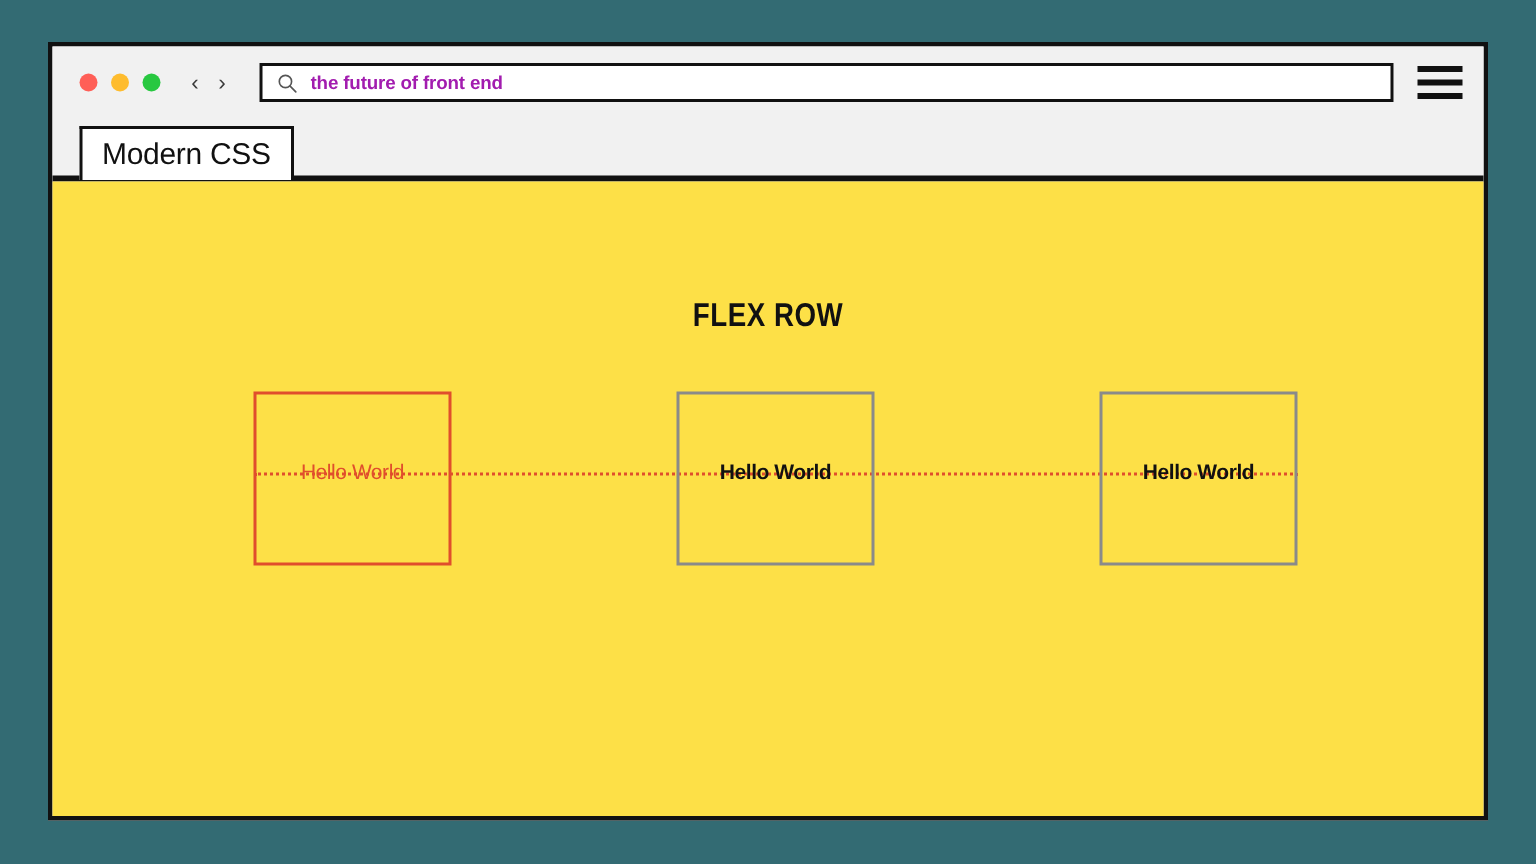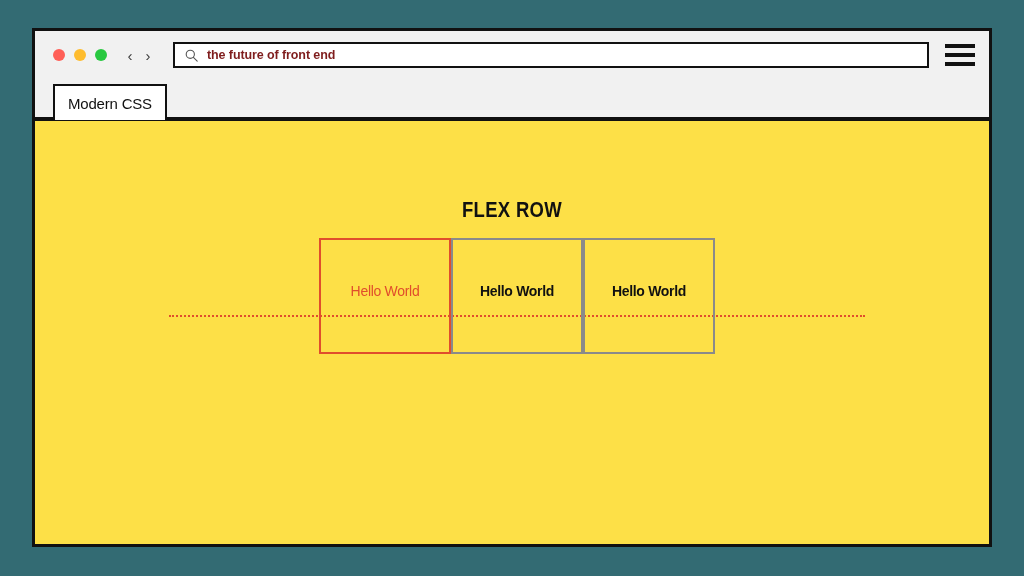--- a/index.html
+++ b/index.html
@@ -81,21 +81,21 @@
     display: flex;
     align-items: center;
     padding: 0 10px;
     gap: 9px;
     overflow: hidden;
   }
   .search-icon { flex: 0 0 auto; display: block; }
   .url-text {
     font-size: 12.5px;
     font-weight: bold;
-    color: #7f1d1d;
+    color: #a21caf;
     letter-spacing: -0.1px;
     white-space: nowrap;
     overflow: hidden;
     text-overflow: ellipsis;
   }
 
   .hamburger {
     flex: 0 0 auto;
     width: 30px;
     height: 22px;
@@ -119,21 +119,21 @@
     align-items: flex-end;
   }
   .tab {
     background: #ffffff;
     border: 2.5px solid #111111;
     border-bottom: none;
     height: 36px;
     padding: 0 13px;
     display: flex;
     align-items: center;
-    font-size: 15px;
+    font-size: 20px;
     color: #111111;
     cursor: pointer;
     position: relative;
     top: 3px;
     letter-spacing: -0.2px;
   }
 
   
   .page-content {
     flex: 1 1 auto;
@@ -161,25 +161,25 @@
     left: 134px;
     width: 696px;
     top: 194px;
     height: 0;
     border-top: 2.5px dotted #e04e2c;
   }
 
   .flex-row {
     position: absolute;
     left: 134px;
-    top: 117px;
+    top: 140px;
     width: 696px;
     height: 116px;
     display: flex;
-    justify-content: center;
+    justify-content: space-between;
     align-items: flex-start;
   }
 
   .flex-item {
     width: 132px;
     height: 116px;
     border: 2.5px solid #8a8a8a;
     background: transparent;
     display: flex;
     align-items: center;

